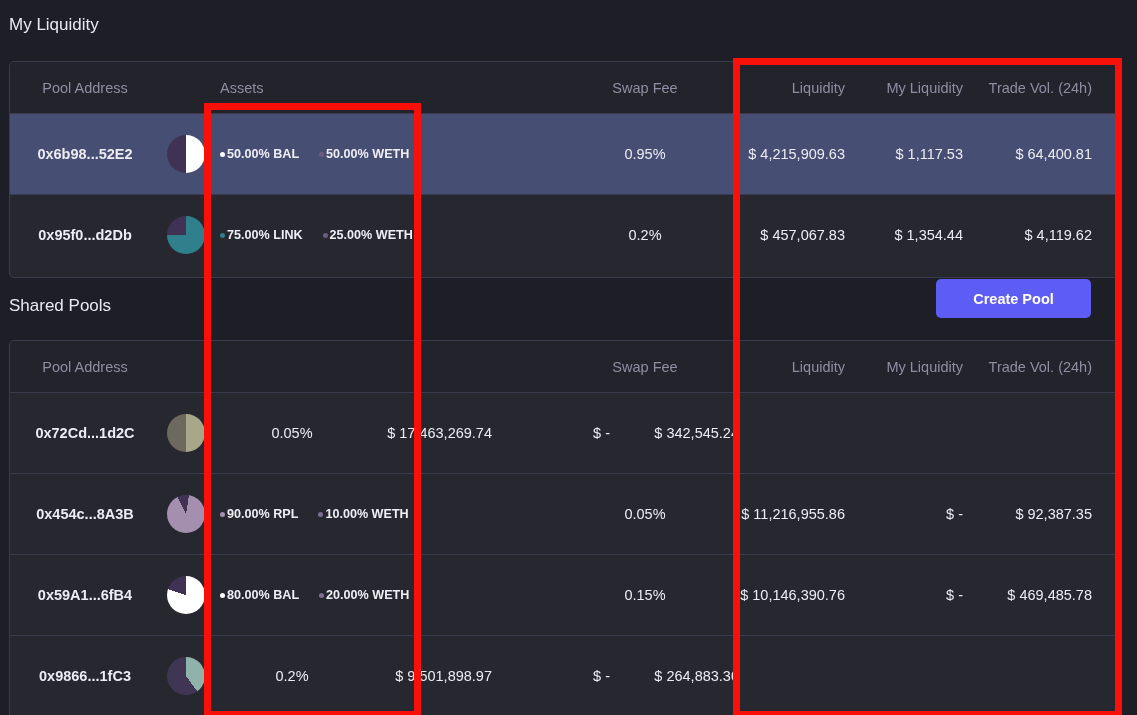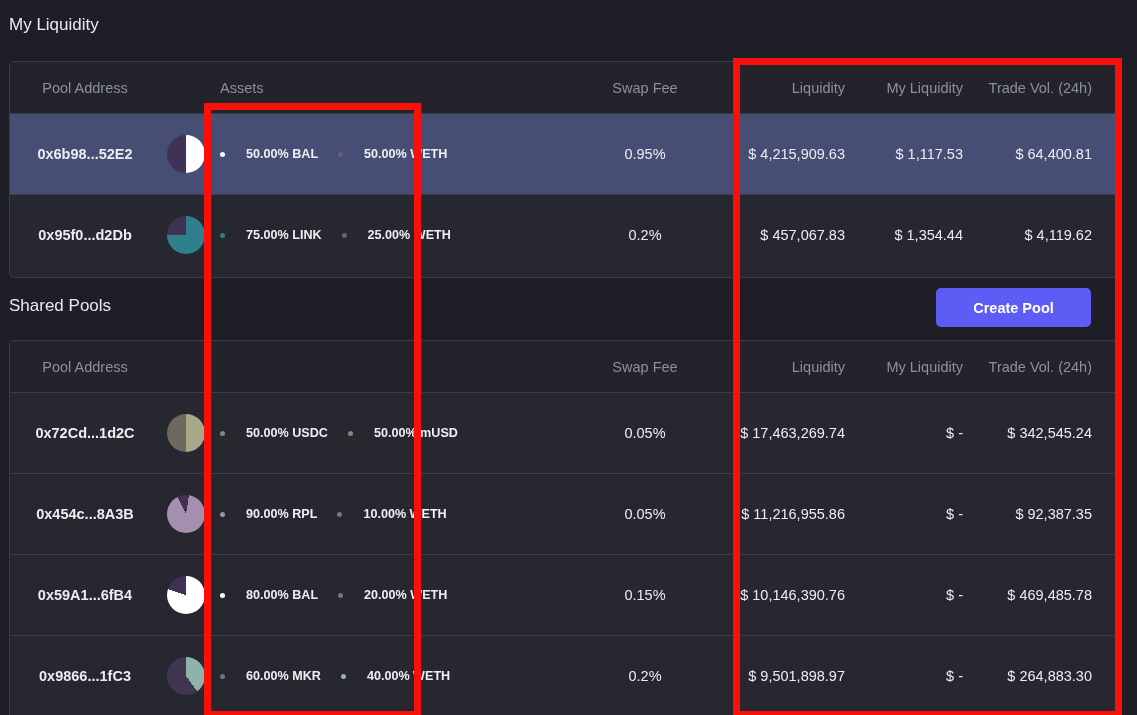--- a/index.html
+++ b/index.html
@@ -61,33 +61,33 @@
 
   .td {
     color: #ececf2;
     font-size: 14.5px;
   }
 
   .pie { width: 38px; height: 38px; border-radius: 50%; }
 
   .asset-list { display: flex; align-items: center; gap: 20px; }
   .asset {
-    display: flex; align-items: center; gap: 21px;
+    display: flex; align-items: center; gap: 2px;
     color: #eeeef4;
     font-size: 12.6px;
     font-weight: bold;
     white-space: nowrap;
   }
   .dot { width: 5px; height: 5px; border-radius: 50%; flex: 0 0 5px; }
 
   .toolbar {
     position: absolute;
     left: 9px; top: 279px;
     width: 1110px; height: 57px;
-    display: flex; align-items: center; justify-content: flex-end;
+    display: flex; justify-content: flex-end;
     padding-right: 28px;
   }
   #create-pool-button {
     background: #5d5cf4;
     color: #ffffff;
     border: none;
     border-radius: 5px;
     height: 39px;
     width: 155px;
     font-size: 14.5px;
@@ -184,32 +184,20 @@
       <div class="th c-liq">Liquidity</div>
       <div class="th c-myliq">My Liquidity</div>
       <div class="th c-vol">Trade Vol. (24h)</div>
     </div>
     <div id="shared-pools-body">
         <div class="trow">
           <div class="td c-addr">0x72Cd...1d2C</div>
           <div class="c-pie">
             <div class="pie" style="background: linear-gradient(90deg, rgb(110, 105, 95) 0px, rgb(110, 105, 95) 50%, rgb(168, 168, 136) 50%, rgb(168, 168, 136) 100%);"></div>
           </div>
-          <div class="c-assets">
-            <div class="asset-list">
-              <div class="asset">
-                <span class="dot" style="background: rgb(138, 134, 114);"></span>
-                <span>50.00% USDC</span>
-              </div>
-              <div class="asset">
-                <span class="dot" style="background: rgb(138, 134, 114);"></span>
-                <span>50.00% mUSD</span>
-              </div>
-            </div>
-          </div>
           <div class="td c-fee">0.05%</div>
           <div class="td c-liq">$ 17,463,269.74</div>
           <div class="td c-myliq">$ -</div>
           <div class="td c-vol">$ 342,545.24</div>
         </div>
         <div class="trow">
           <div class="td c-addr">0x454c...8A3B</div>
           <div class="c-pie">
             <div class="pie" style="background: conic-gradient(from 333deg, rgb(63, 50, 85) 0deg, rgb(63, 50, 85) 10%, rgb(164, 143, 174) 10%, rgb(164, 143, 174) 100%);"></div>
           </div>
@@ -250,32 +238,20 @@
           <div class="td c-fee">0.15%</div>
           <div class="td c-liq">$ 10,146,390.76</div>
           <div class="td c-myliq">$ -</div>
           <div class="td c-vol">$ 469,485.78</div>
         </div>
         <div class="trow">
           <div class="td c-addr">0x9866...1fC3</div>
           <div class="c-pie">
             <div class="pie" style="background: conic-gradient(from 144deg, rgb(65, 53, 84) 0deg, rgb(65, 53, 84) 60%, rgb(143, 179, 170) 60%, rgb(143, 179, 170) 100%);"></div>
           </div>
-          <div class="c-assets">
-            <div class="asset-list">
-              <div class="asset">
-                <span class="dot" style="background: rgb(123, 111, 144);"></span>
-                <span>60.00% MKR</span>
-              </div>
-              <div class="asset">
-                <span class="dot" style="background: rgb(143, 179, 170);"></span>
-                <span>40.00% WETH</span>
-              </div>
-            </div>
-          </div>
           <div class="td c-fee">0.2%</div>
           <div class="td c-liq">$ 9,501,898.97</div>
           <div class="td c-myliq">$ -</div>
           <div class="td c-vol">$ 264,883.30</div>
         </div>
       </div>
   </div>
 
   <div class="annot" id="annot-assets"></div>
   <div class="annot" id="annot-values"></div>

